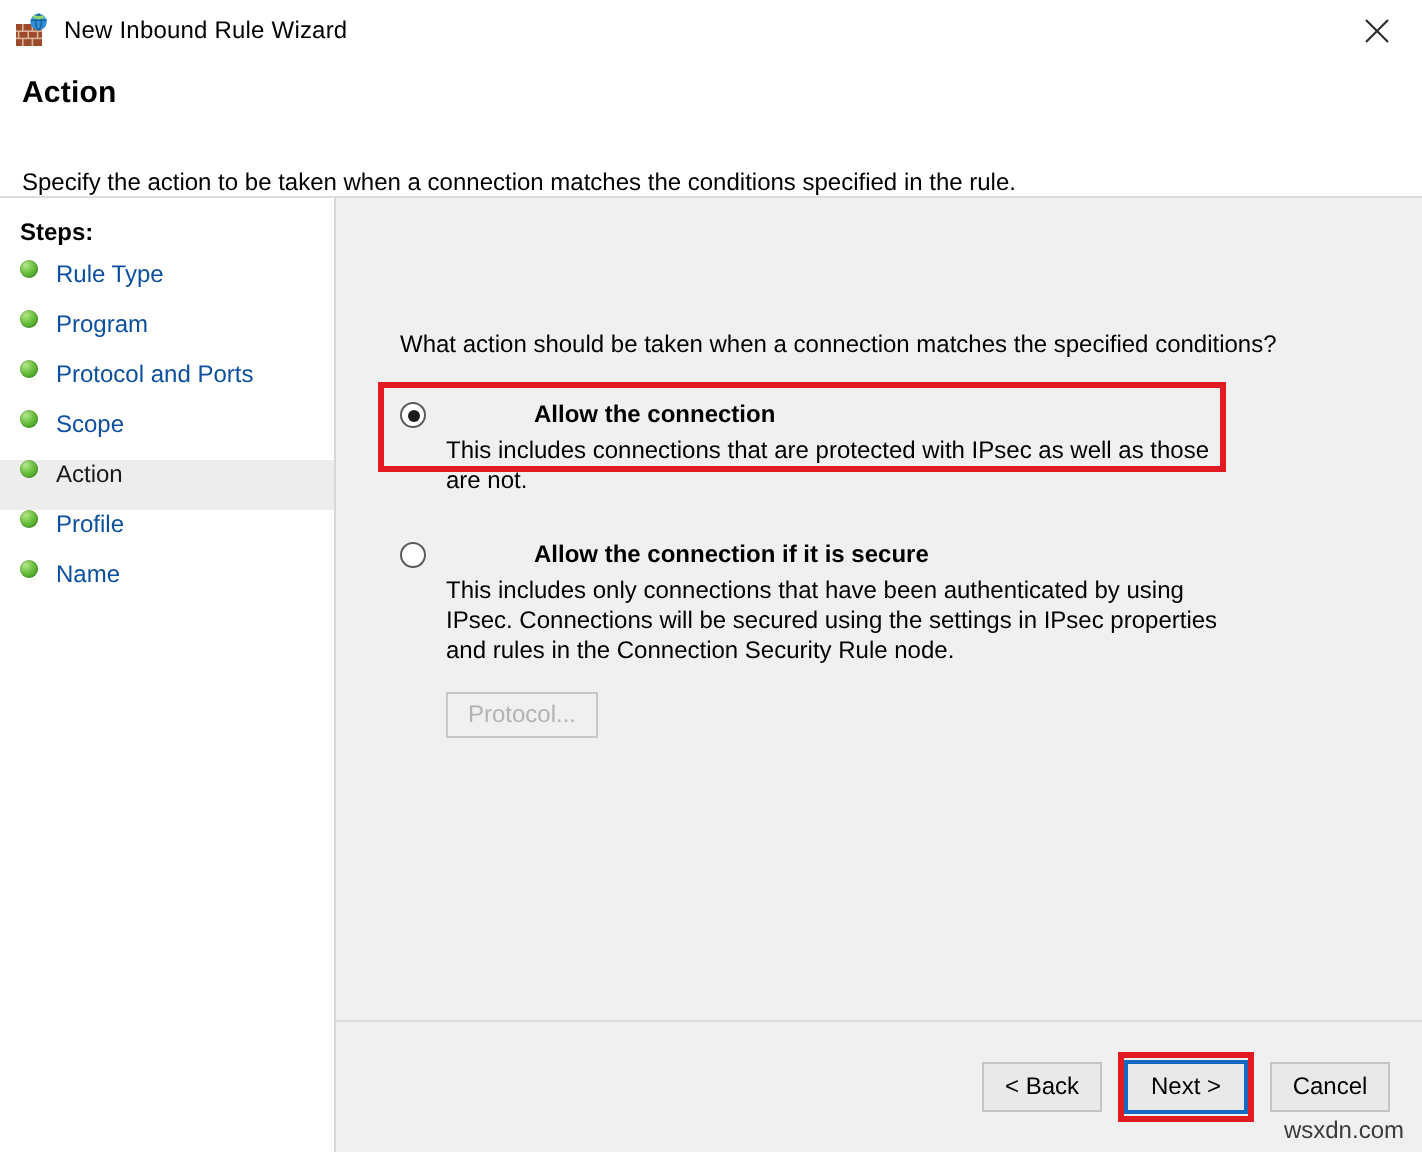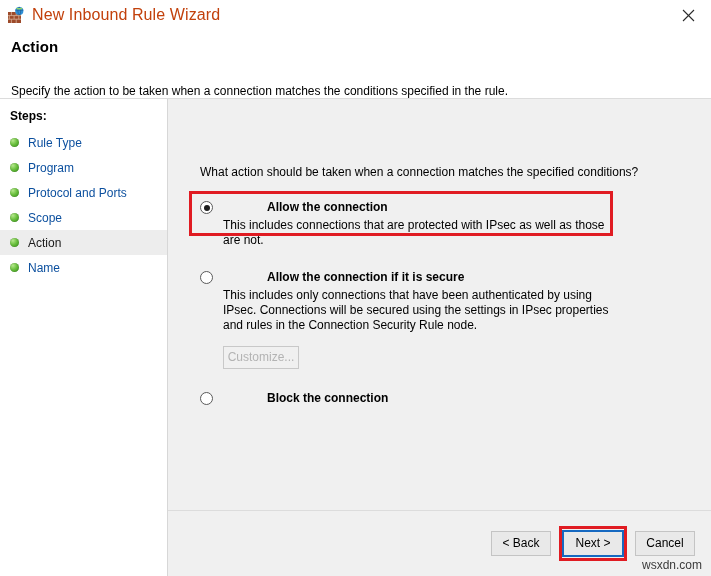--- a/index.html
+++ b/index.html
@@ -36,22 +36,22 @@
   }
   .titlebar-icon {
     width: 18px;
     height: 18px;
     margin-left: 7px;
     margin-right: 7px;
     position: relative;
     flex: none;
   }
   .titlebar-text {
-    font-size: 16px;
-    color: #c2410c;
+    font-size: 12px;
+    color: #000000;
     letter-spacing: 0.1px;
   }
   .close-btn {
     position: absolute;
     right: 0;
     top: 0;
     width: 46px;
     height: 30px;
     display: flex;
     align-items: center;
@@ -94,21 +94,21 @@
     box-sizing: border-box;
   }
   .steps-title {
     font-weight: bold;
     font-size: 12px;
     color: #000000;
     margin: 4px 0 7px 10px;
   }
   .step {
     display: flex;
-    align-items: center;
+    align-items: flex-start;
     height: 25px;
     padding-left: 10px;
     box-sizing: border-box;
   }
   .step.current {
     background: #ededed;
   }
   .bullet {
     width: 9px;
     height: 9px;
@@ -341,20 +341,24 @@
       <div class="step">
         <span class="bullet"></span>
         <span class="step-label">Scope</span>
       </div>
       <div class="step current">
         <span class="bullet"></span>
         <span class="step-label">Action</span>
       </div>
       <div class="step">
         <span class="bullet"></span>
+        <span class="step-label">Profile</span>
+      </div>
+      <div class="step">
+        <span class="bullet"></span>
         <span class="step-label">Name</span>
       </div>
     </div>
 
     <div class="main">
       <div class="main-inner">
 
         <div class="question">What action should be taken when a connection matches the specified conditions?</div>
 
         <div class="options">
@@ -367,29 +371,23 @@
             </div>
             <div class="opt-desc">This includes connections that are protected with IPsec as well as those are not.</div>
           </div>
 
           <div class="option opt-spacer-2">
             <div class="opt-head">
               <span class="radio"></span>
               <span class="opt-title">Allow the connection if it is secure</span>
             </div>
             <div class="opt-desc">This includes only connections that have been authenticated by using IPsec.  Connections will be secured using the settings in IPsec properties and rules in the Connection Security Rule node.</div>
-            <div class="customize-btn">Customize...</div>
+            <div class="customize-btn">Protocol...</div>
           </div>
 
-          <div class="option opt-spacer-3">
-            <div class="opt-head">
-              <span class="radio"></span>
-              <span class="opt-title">Block the connection</span>
-            </div>
-          </div>
 
         </div>
       </div>
 
       <div class="footer">
         <div class="btn">&lt; Back</div>
         <div class="btn-wrap">
           <div class="btn focused">Next &gt;</div>
           <div class="btn-red-ring"></div>
         </div>

